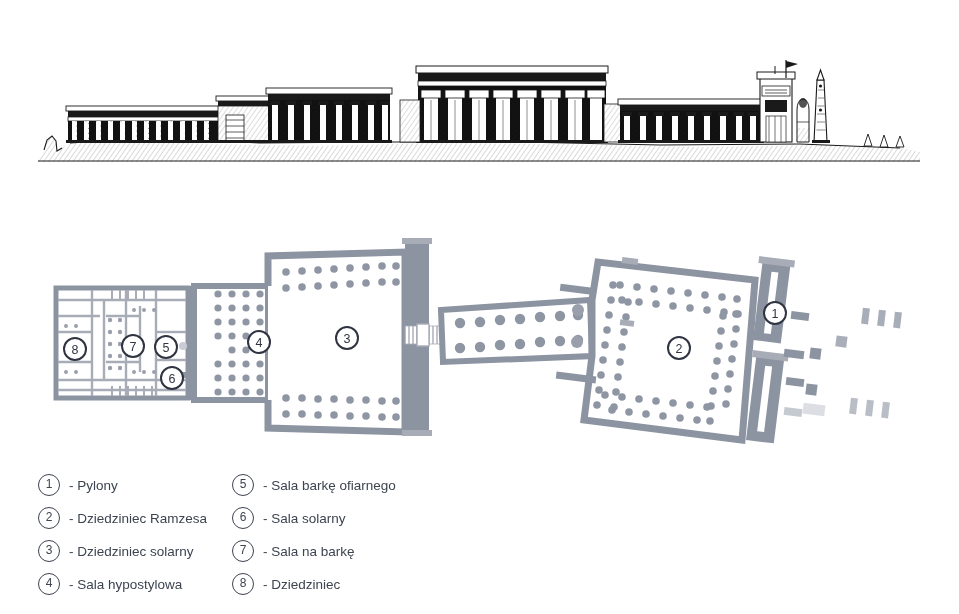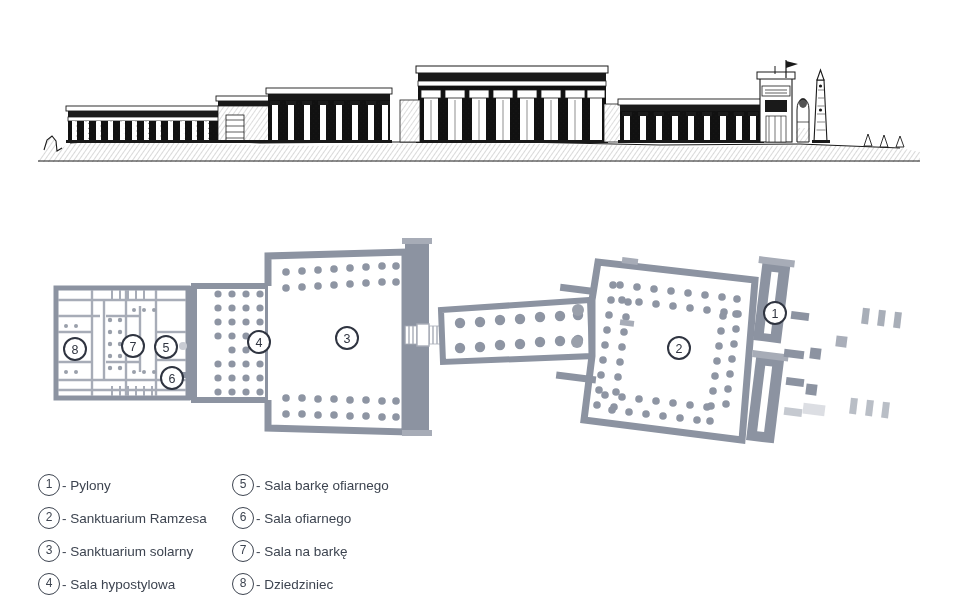--- a/index.html
+++ b/index.html
@@ -15,21 +15,21 @@
   .legend-col.c1{left:38px;}
   .legend-col.c2{left:232px;}
   .legend-row{display:flex;align-items:center;height:30px;margin-bottom:3px;}
   .legend-num{
     width:22px;height:22px;border-radius:50%;
     border:1.6px solid #3d4450;color:#3d4450;
     font-size:12px;line-height:19px;text-align:center;
     box-sizing:border-box;flex:0 0 auto;font-weight:400;
   }
   .legend-text{
-    margin-left:2px;color:#3d4450;font-size:13.5px;white-space:nowrap;
+    margin-left:9px;color:#3d4450;font-size:13.5px;white-space:nowrap;
   }
 </style>
 </head>
 <body>
 
 <svg id="figure" viewBox="0 0 959 614">
   <defs>
     <pattern id="hatch" width="7" height="7" patternUnits="userSpaceOnUse" patternTransform="rotate(35)">
       <line x1="0" y1="0" x2="0" y2="7" stroke="#2b2b2b" stroke-width="1.1"></line>
     </pattern>
@@ -591,40 +591,40 @@
 </svg>
 
 <div class="legend-wrap">
   <div class="legend-col c1">
     <div class="legend-row">
       <div class="legend-num">1</div>
       <div class="legend-text">- Pylony</div>
     </div>
     <div class="legend-row">
       <div class="legend-num">2</div>
-      <div class="legend-text">- Sanktuarium Ramzesa</div>
+      <div class="legend-text">- Dziedziniec Ramzesa</div>
     </div>
     <div class="legend-row">
       <div class="legend-num">3</div>
-      <div class="legend-text">- Sanktuarium solarny</div>
+      <div class="legend-text">- Dziedziniec solarny</div>
     </div>
     <div class="legend-row">
       <div class="legend-num">4</div>
       <div class="legend-text">- Sala hypostylowa</div>
     </div>
   </div>
 
   <div class="legend-col c2">
     <div class="legend-row">
       <div class="legend-num">5</div>
       <div class="legend-text">- Sala barkę ofiarnego</div>
     </div>
     <div class="legend-row">
       <div class="legend-num">6</div>
-      <div class="legend-text">- Sala ofiarnego</div>
+      <div class="legend-text">- Sala solarny</div>
     </div>
     <div class="legend-row">
       <div class="legend-num">7</div>
       <div class="legend-text">- Sala na barkę</div>
     </div>
     <div class="legend-row">
       <div class="legend-num">8</div>
       <div class="legend-text">- Dziedziniec</div>
     </div>
   </div>

